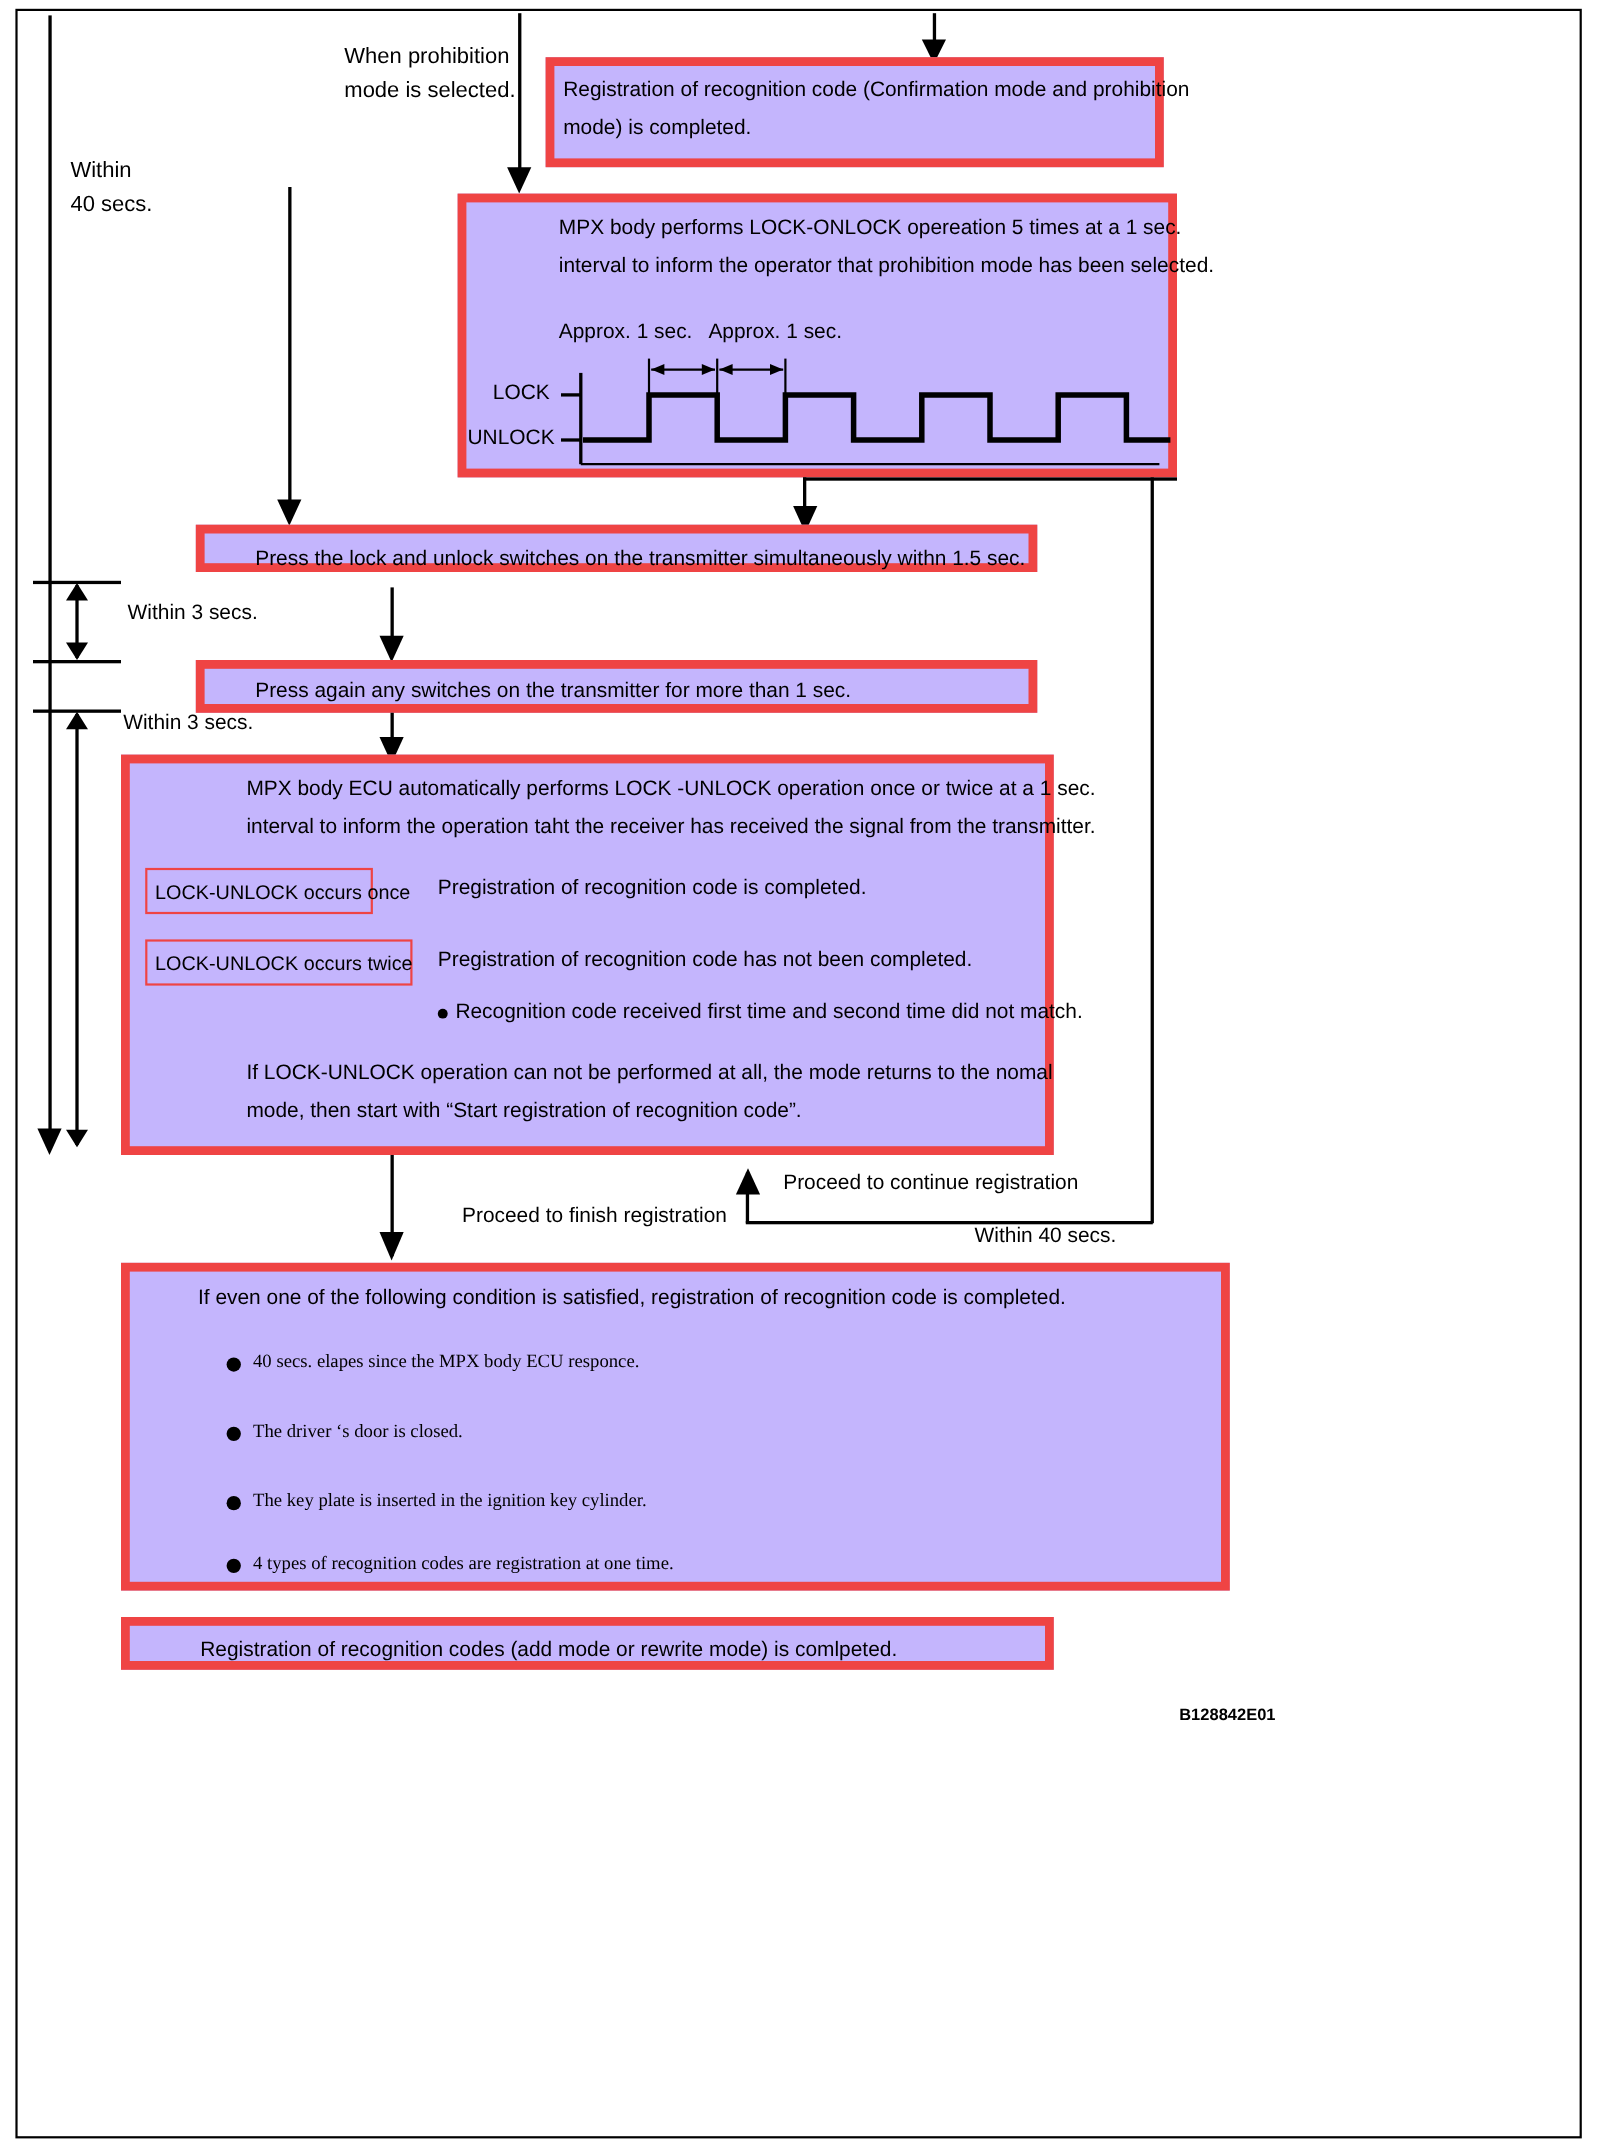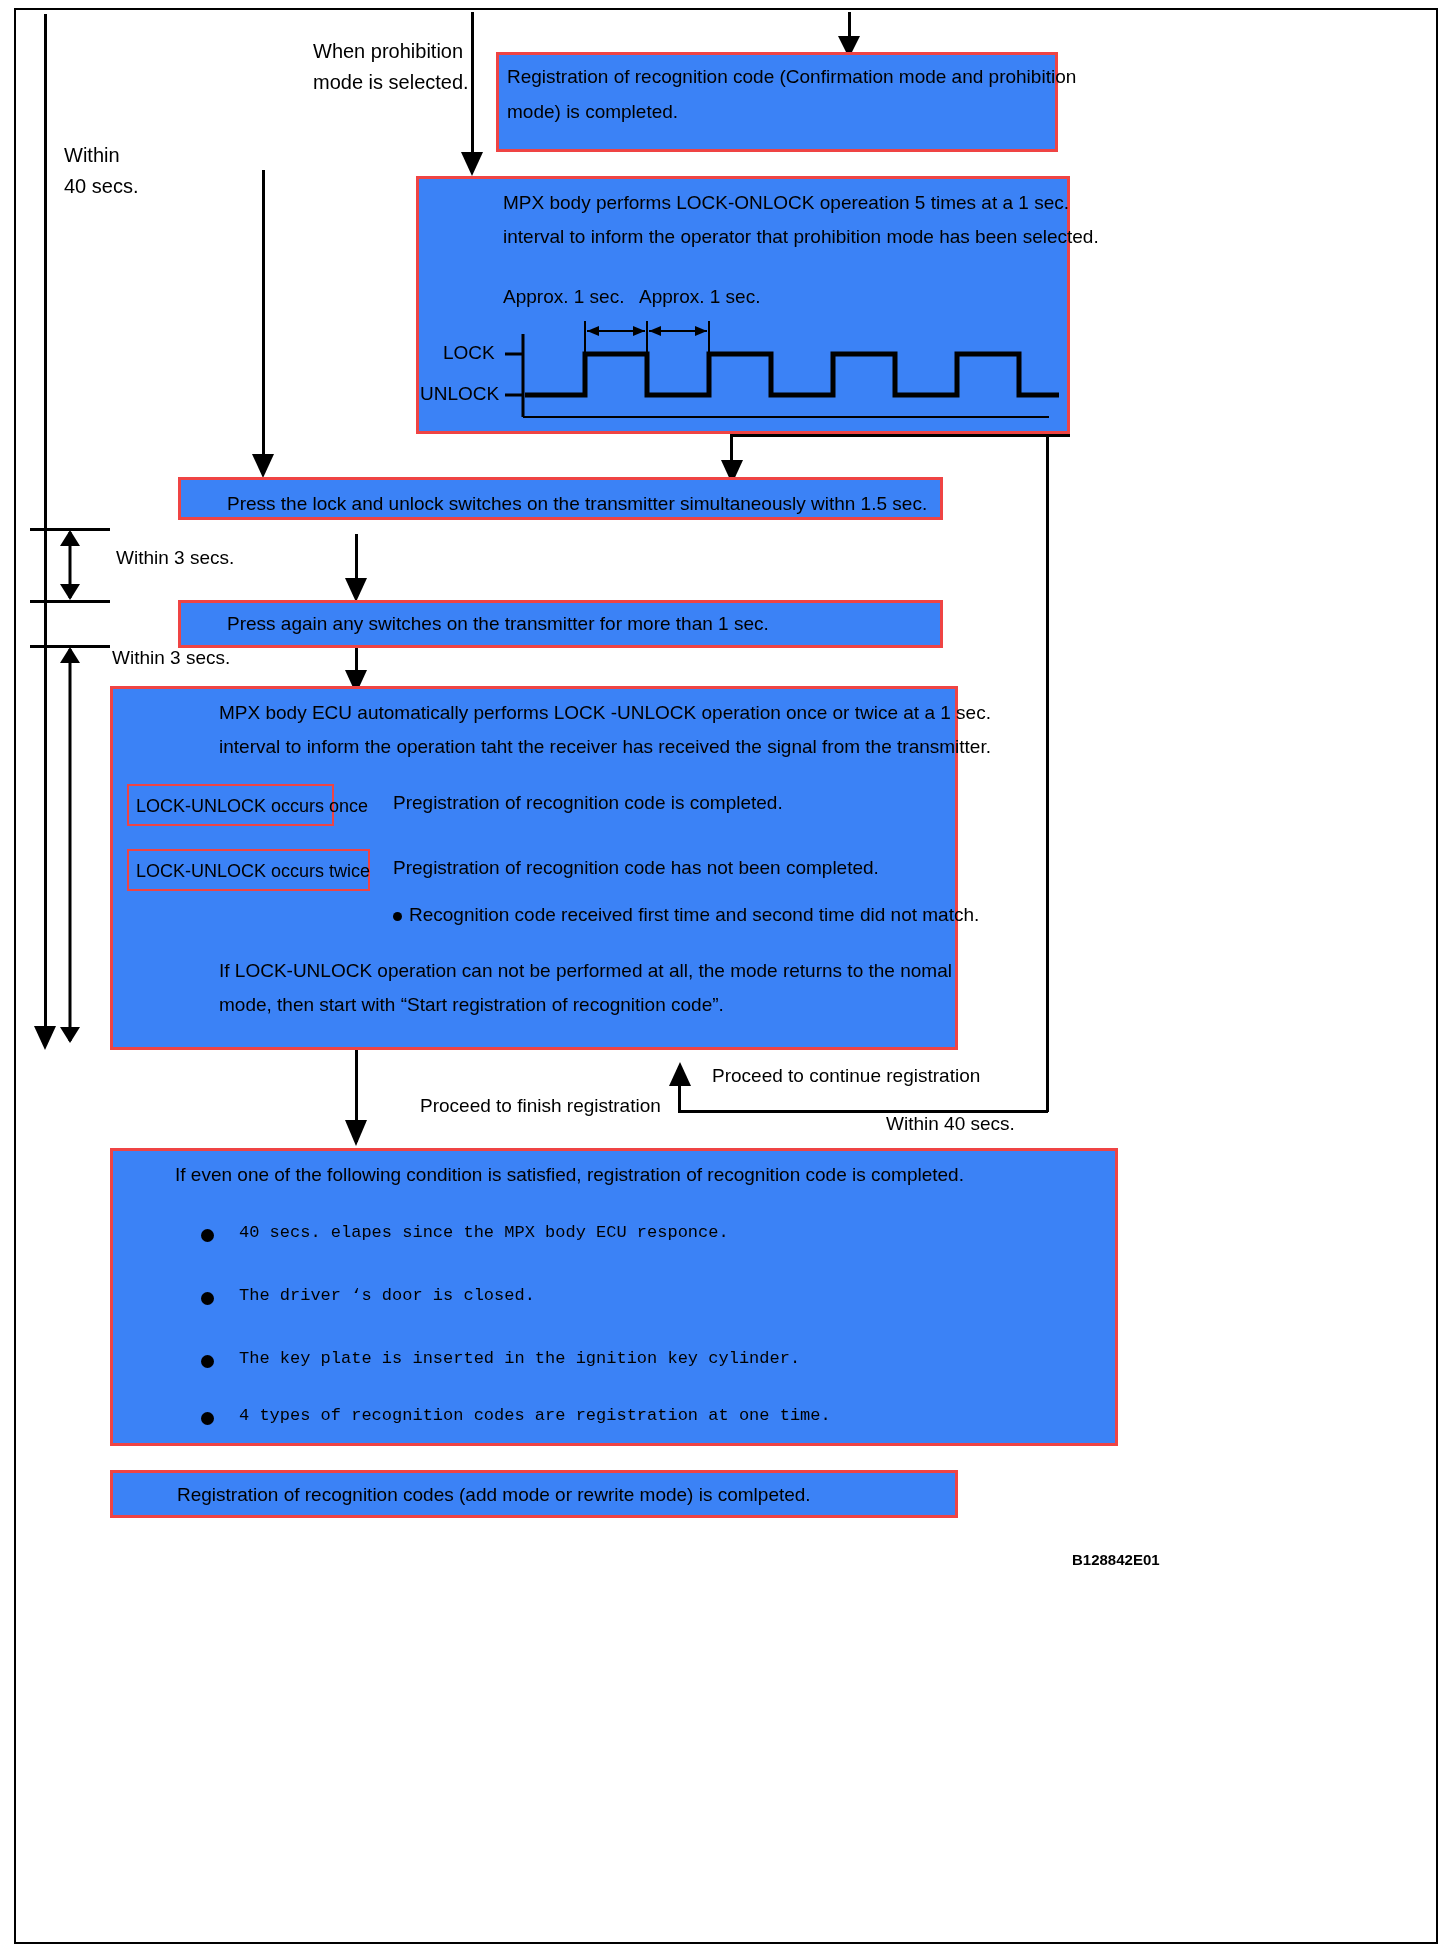--- a/index.html
+++ b/index.html
@@ -1,25 +1,25 @@
 <!DOCTYPE html>
 <html><head>
 <meta charset="utf-8">
 <style>
   html,body{margin:0;padding:0;background:#fff;}
   body{font-family:"Liberation Sans", sans-serif;color:#000;}
   #page{position:relative;width:1456px;height:1960px;background:#fff;overflow:hidden;}
   .frame{position:absolute;left:14px;top:8px;width:1424px;height:1936px;border:2px solid #000;box-sizing:border-box;}
-  .box{position:absolute;border:3px solid #ef4444;background:#3b82f6;box-sizing:border-box;}
+  .box{position:absolute;border:8px solid #ef4444;background:#c4b5fd;box-sizing:border-box;}
   .txt{position:absolute;white-space:pre;line-height:1.0;}
   .ln{position:absolute;background:#000;}
   .vline{width:3px;}
   .hline{height:3px;}
   svg.arrow{position:absolute;overflow:visible;}
-  .mono{font-family:Liberation Mono, monospace;margin-left:14px;}
+  .mono{font-family:Liberation Serif, serif;}
   .bullet{position:absolute;width:13px;height:13px;border-radius:50%;background:#000;}
   .smallbullet{position:absolute;width:9px;height:9px;border-radius:50%;background:#000;}
 </style>
 </head>
 <body>
 
 <div id="page">
   <div class="frame"></div>
 
   <div class="ln vline" style="left:44px;top:14px;height:1030px;"></div>

